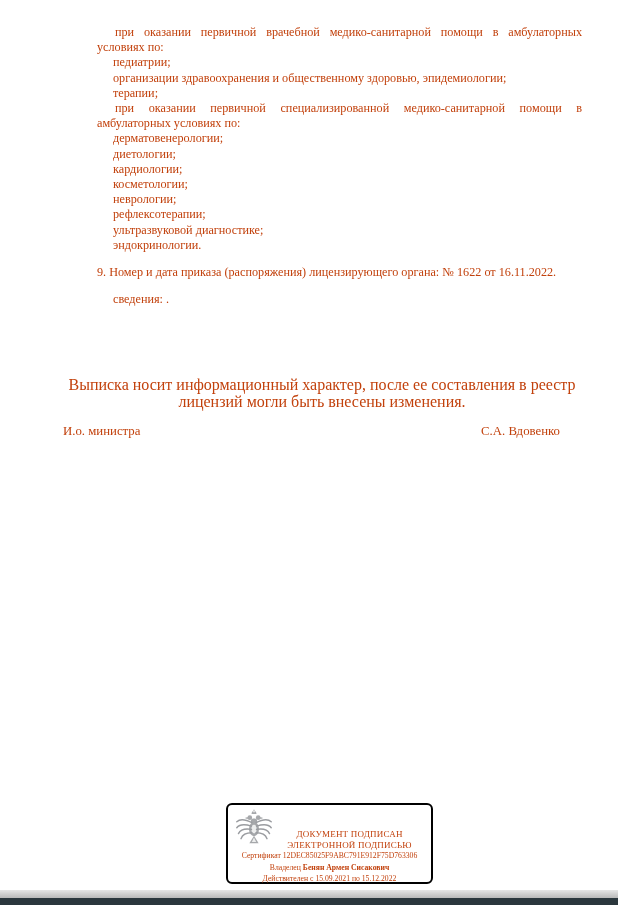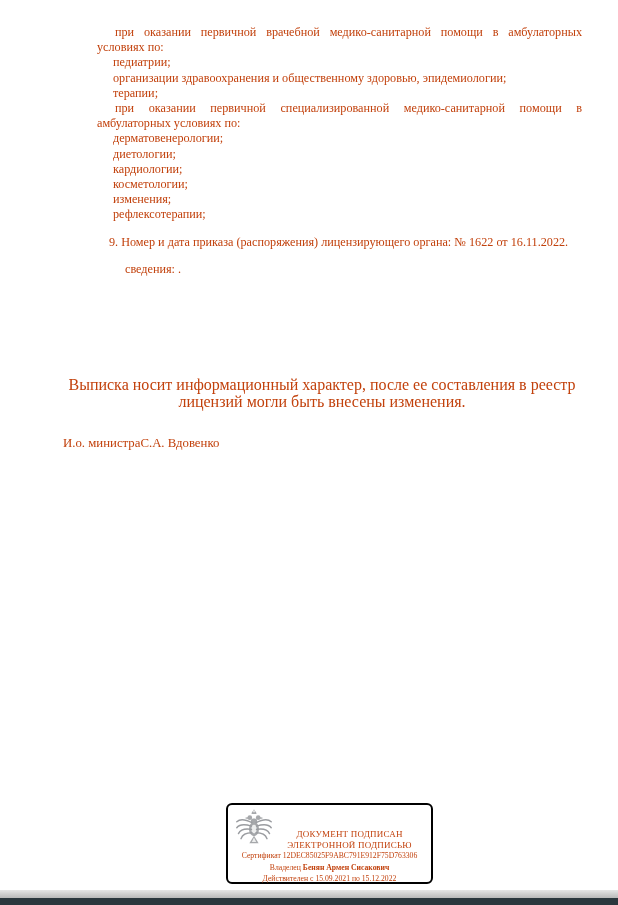--- a/index.html
+++ b/index.html
@@ -36,21 +36,21 @@
     text-align: justify;
     text-indent: 18px;
     margin: 0;
   }
   .sub-list {
     margin: 0;
     padding-left: 16px;
   }
   .li { margin: 0; }
   .numbered {
-    margin: 12px 0 0 12px;
+    margin: 12px 0 0 0;
   }
   .numbered .cont-line {
     padding-left: 16px;
   }
   
   .note {
     position: absolute;
     left: 63px;
     top: 361px;
     width: 518px;
@@ -58,22 +58,22 @@
     line-height: 16.5px;
     text-align: center;
   }
   
   .signature-row {
     position: absolute;
     left: 63px;
     top: 424px;
     width: 497px;
     display: flex;
+    justify-content: space-between;
     font-size: 12.8px;
-    margin-top: 12px;
   }
   
   .stamp {
     position: absolute;
     left: 226px;
     top: 803px;
     width: 207px;
     height: 81px;
     box-sizing: border-box;
     border: 2px solid #000000;
@@ -139,22 +139,24 @@
         <div class="li">терапии;</div>
       </div>
 
       <p class="para-justified">при оказании первичной специализированной медико-санитарной помощи в амбулаторных условиях по:</p>
 
       <div class="sub-list">
         <div class="li">дерматовенерологии;</div>
         <div class="li">диетологии;</div>
         <div class="li">кардиологии;</div>
         <div class="li">косметологии;</div>
-        <div class="li">изменения;</div>
+        <div class="li">неврологии;</div>
         <div class="li">рефлексотерапии;</div>
+        <div class="li">ультразвуковой диагностике;</div>
+        <div class="li">эндокринологии.</div>
       </div>
 
       <p class="numbered">9. Номер и дата приказа (распоряжения) лицензирующего органа: № 1622 от 16.11.2022.</p>
 
       <div class="numbered">
         <div class="cont-line">сведения: .</div>
       </div>
     </div>
 
     <p class="note">Выписка носит информационный характер, после ее составления в реестр лицензий могли быть внесены изменения.</p>

